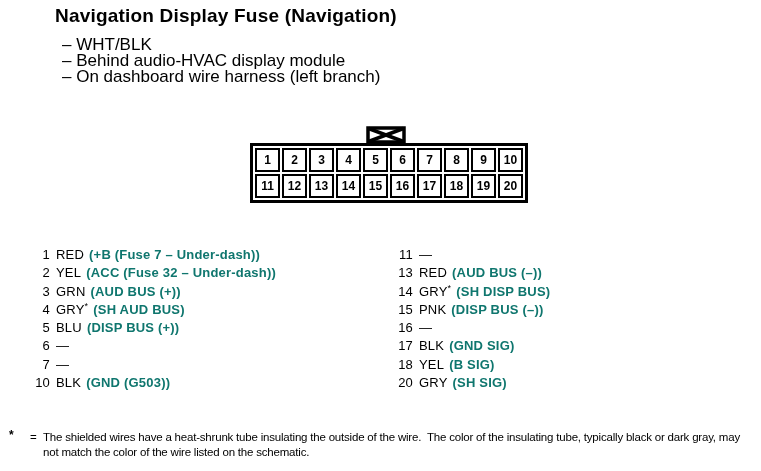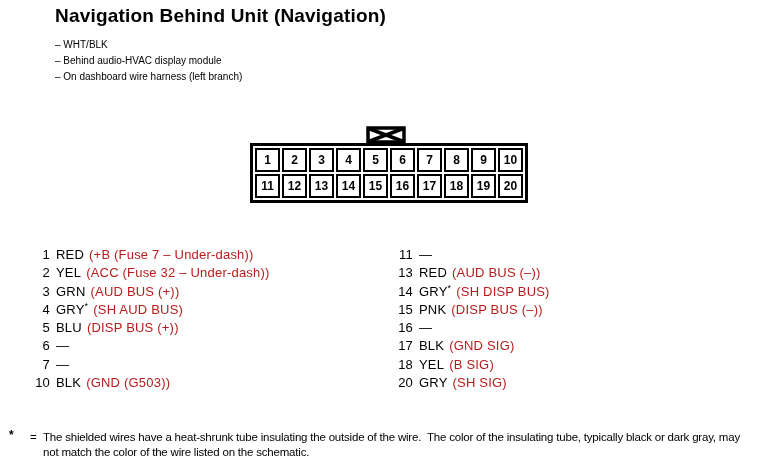--- a/index.html
+++ b/index.html
@@ -18,23 +18,23 @@
     position: absolute;
     left: 55px;
     top: 5px;
     font-size: 19px;
     font-weight: bold;
     letter-spacing: 0.2px;
     white-space: nowrap;
   }
   .bullets {
     position: absolute;
-    left: 55px;
+    left: 62px;
     top: 37px;
-    font-size: 10px;
+    font-size: 17px;
     line-height: 16px;
   }
   .bullet-line { white-space: nowrap; }
 
   
   .latch {
     position: absolute;
     left: 366px;
     top: 126px;
     width: 40px;
@@ -84,22 +84,23 @@
     width: 30px;
     text-align: right;
     margin-right: 6px;
   }
   .pin-star {
     font-size: 9px;
     vertical-align: super;
     line-height: 0;
   }
   .pin-func {
-    color: #b91c1c;
+    color: #0f766e;
     margin-left: 5px;
+    font-weight: bold;
   }
 
   
   .footnote {
     position: absolute;
     left: 9px;
     top: 430px;
     display: flex;
     align-items: flex-start;
     font-size: 11.5px;
@@ -117,21 +118,21 @@
   .fn-text {
     width: 714px;
     white-space: pre-wrap;
   }
 </style>
 </head>
 <body>
 
 <div class="page">
 
-  <div class="title">Navigation Behind Unit (Navigation)</div>
+  <div class="title">Navigation Display Fuse (Navigation)</div>
 
   <div class="bullets">
     <div class="bullet-line">– WHT/BLK</div>
     <div class="bullet-line">– Behind audio-HVAC display module</div>
     <div class="bullet-line">– On dashboard wire harness (left branch)</div>
   </div>
 
   <svg class="latch" viewBox="0 0 40 18" xmlns="http://www.w3.org/2000/svg">
     <rect x="2" y="2" width="36" height="14" fill="#ffffff" stroke="#000000" stroke-width="3.5"></rect>
     <line x1="2.5" y1="2.5" x2="37.5" y2="15.5" stroke="#000000" stroke-width="3.5"></line>

